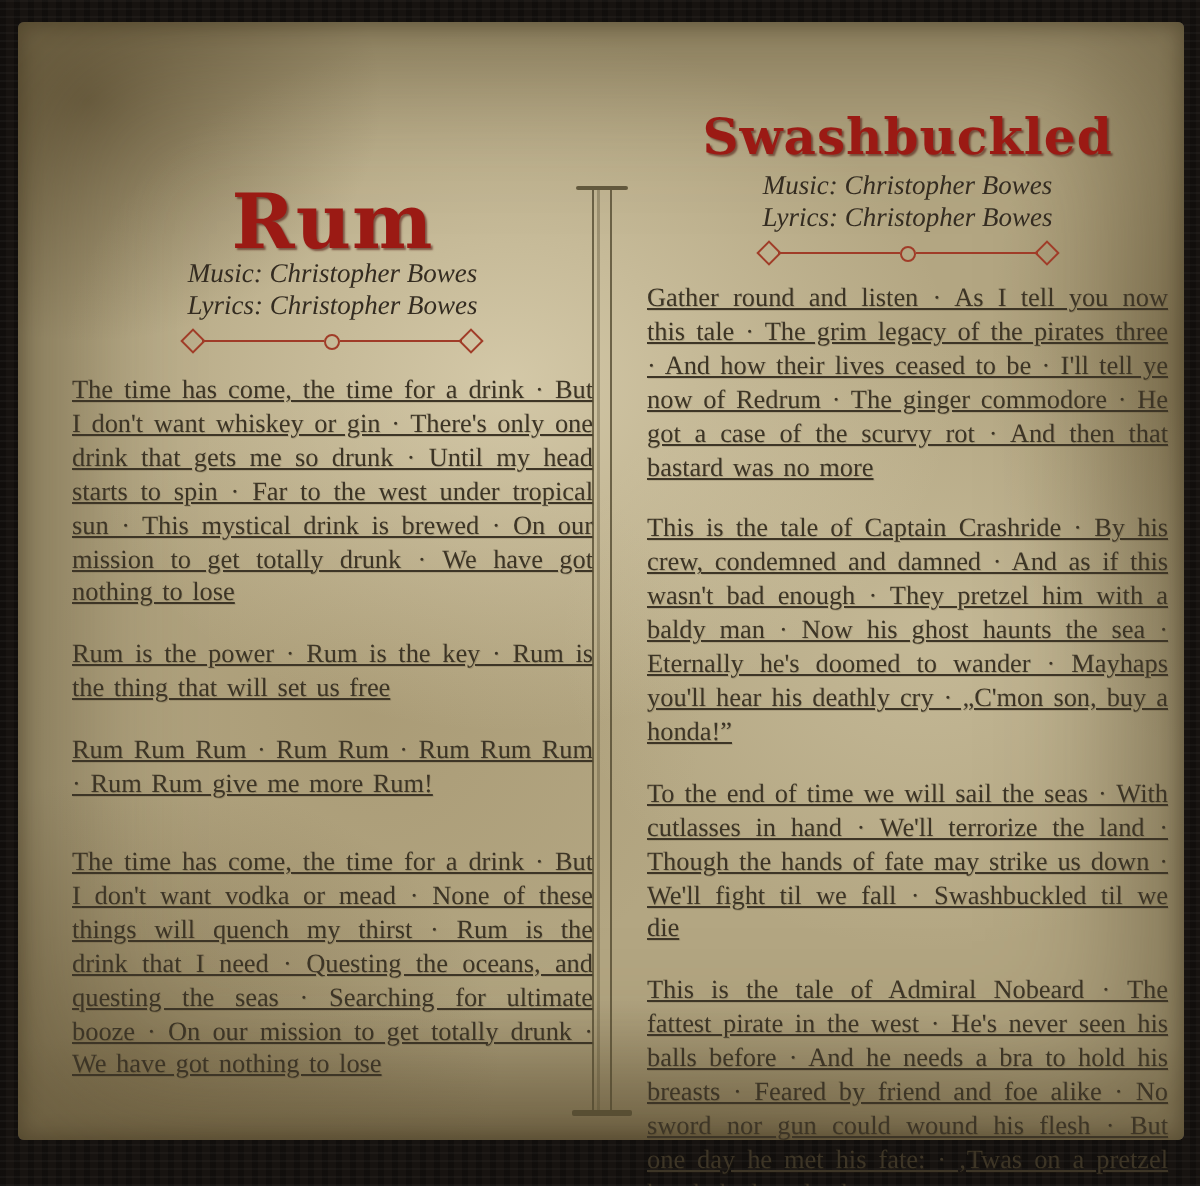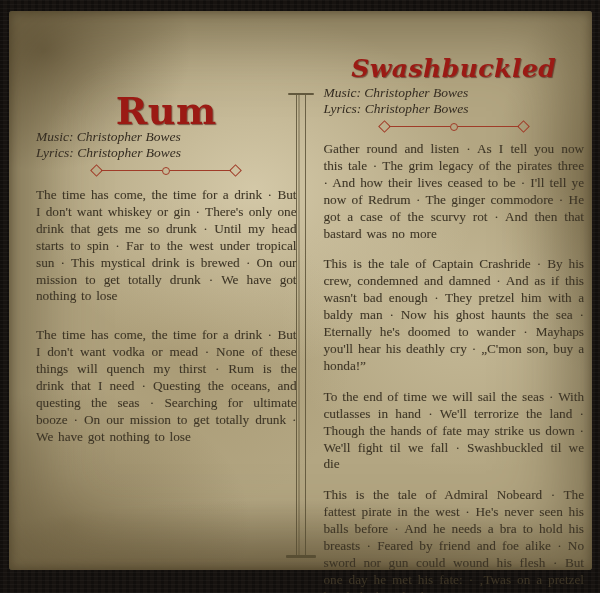--- a/index.html
+++ b/index.html
@@ -32,42 +32,43 @@
   .page-right{padding:44px 8px 0 17px;}
 
   .title{
     margin:0;text-align:center;
     font-family:"DejaVu Serif", serif;font-weight:bold;
     color:var(--title-red,#9b1a14);
     letter-spacing:.5px;
     text-shadow:1px 1px 1px rgba(70,10,5,.55);
   }
   .title-left{font-size:38px;line-height:32px;}
-  .title-right{font-size:25px;line-height:28px;font-style:italic;}
+  .title-right{font-size:25px;line-height:28px;}
 
-  .credits{margin-top:2px;}
+  .credits{margin-top:2px;text-align:center;}
   .credit-line{
     font-style:italic;font-size:13.5px;line-height:16px;
     color:#342c21;
   }
 
   .divider{
     display:flex;align-items:center;width:148px;margin:5px auto 0;
     color:var(--divider-red,#a03c28);
   }
   .divider .d{width:7px;height:7px;border:1.6px solid currentColor;transform:rotate(45deg);flex:none;}
   .divider .l{flex:1;height:1.8px;background:currentColor;}
   .divider .c{width:6px;height:6px;border:1.8px solid currentColor;border-radius:50%;flex:none;}
 
   .lyrics{
     margin:0 0 14px;text-align:justify;
     font-size:13.2px;line-height:16.9px;
     color:var(--ink,#3d3526);
     word-spacing:1.5px;
     text-shadow:.4px .4px 0 rgba(60,50,30,.18);
+    text-decoration:underline;
   }
   .page-left .lyrics-first{margin-top:12px;}
   .page-right .lyrics-first{margin-top:10px;}
   .gap-large{margin-top:22px;}
 
   .spine{
     position:absolute;left:50%;top:84px;bottom:15px;z-index:2;
     width:8px;transform:translateX(-50%);
     border-left:1.7px solid rgba(82,73,47,.78);
     border-right:1.7px solid rgba(82,73,47,.78);
@@ -93,20 +94,22 @@
         <div class="credit-line">Lyrics: Christopher Bowes</div>
       </div>
       <div class="divider">
         <span class="d"></span>
           <span class="l"></span>
           <span class="c"></span>
           <span class="l"></span>
           <span class="d"></span>
       </div>
       <p class="lyrics lyrics-first">The time has come, the time for a drink · But I don't want whiskey or gin · There's only one drink that gets me so drunk · Until my head starts to spin · Far to the west under tropical sun · This mystical drink is brewed · On our mission to get totally drunk · We have got nothing to lose</p>
+      <p class="lyrics">Rum is the power · Rum is the key · Rum is the thing that will set us free</p>
+      <p class="lyrics">Rum Rum Rum · Rum Rum · Rum Rum Rum · Rum Rum give me more Rum!</p>
       <p class="lyrics gap-large">The time has come, the time for a drink · But I don't want vodka or mead · None of these things will quench my thirst · Rum is the drink that I need · Questing the oceans, and questing the seas · Searching for ultimate booze · On our mission to get totally drunk · We have got nothing to lose</p>
     </div>
 
     <div class="spine"></div>
 
     <div class="page page-right">
       <h1 class="title title-right">Swashbuckled</h1>
       <div class="credits">
         <div class="credit-line">Music: Christopher Bowes</div>
         <div class="credit-line">Lyrics: Christopher Bowes</div>

